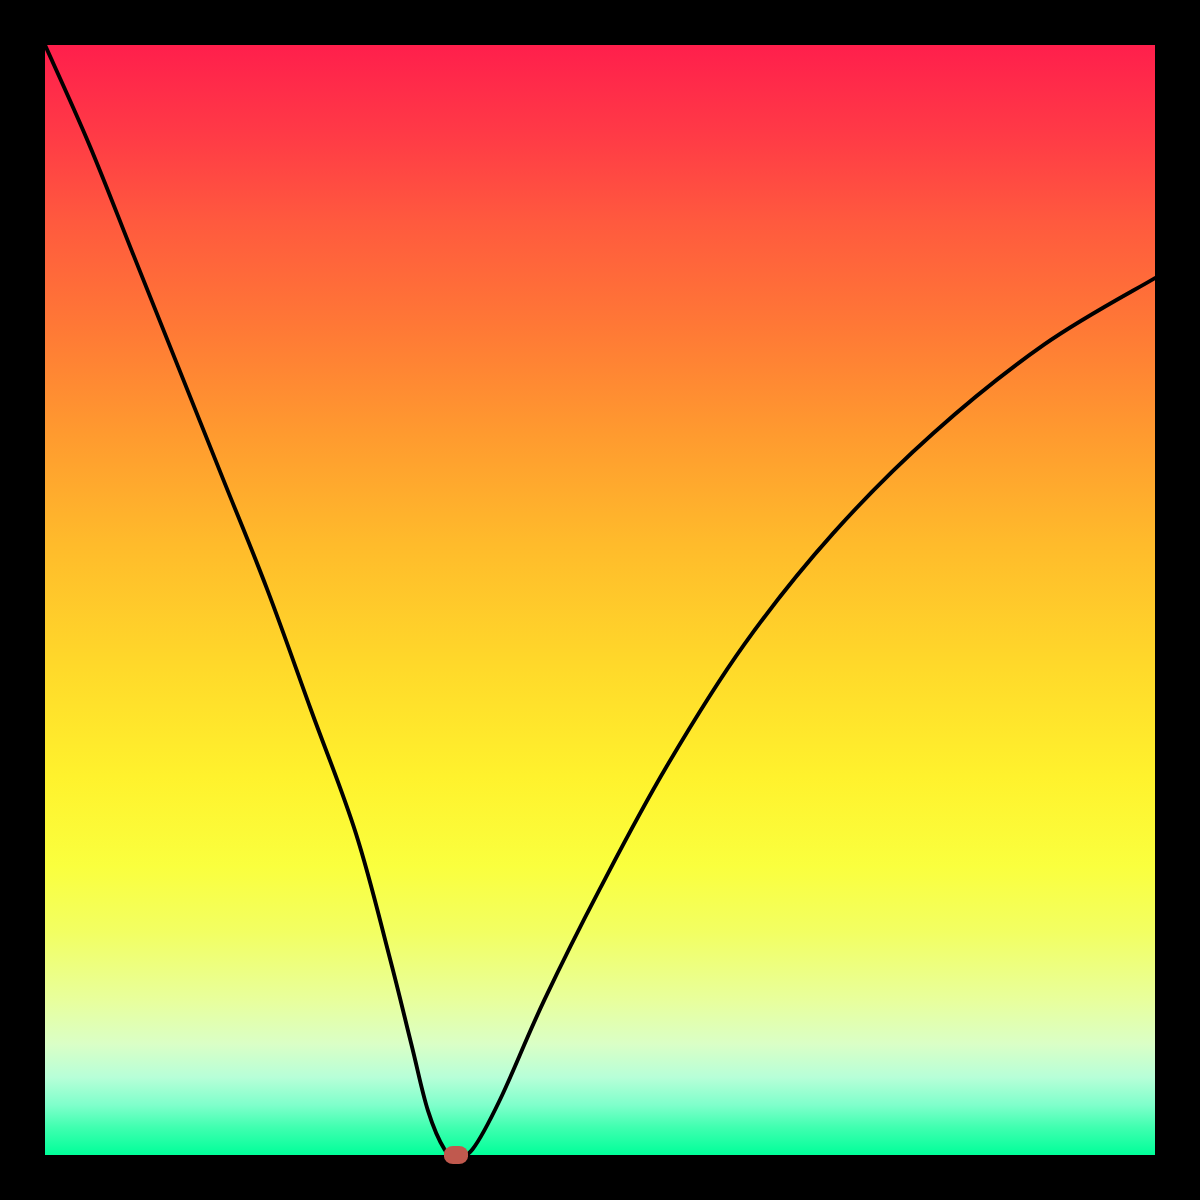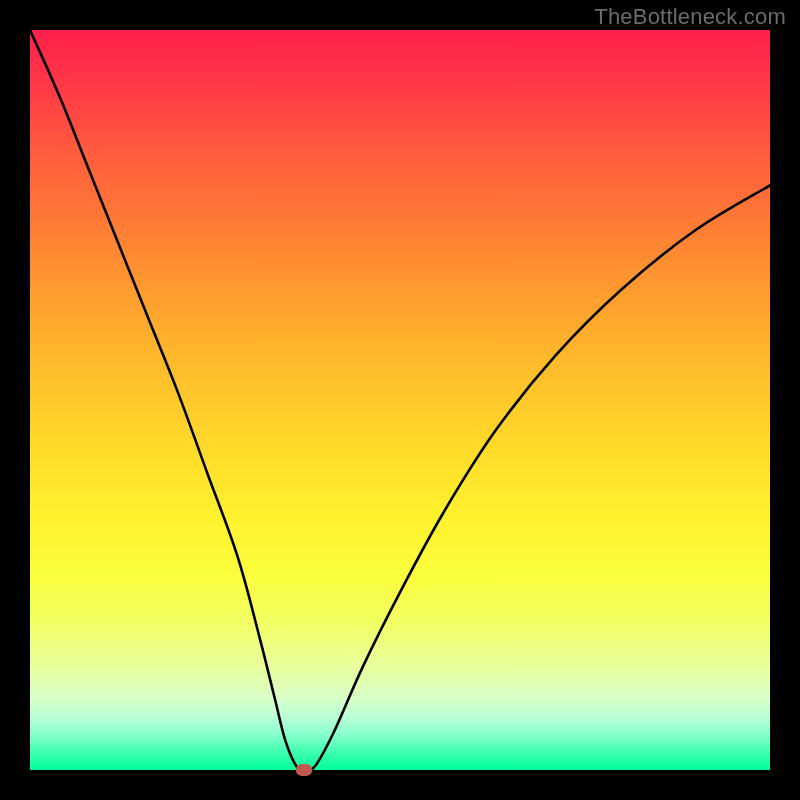--- a/index.html
+++ b/index.html
@@ -77,21 +77,20 @@
     background: #c0594e;
     z-index: 12;
     transform: translate(-50%, -50%);
   }
 </style>
 </head>
 <body>
 
 <div class="frame">
 
-  <div class="watermark">TheBottleneck.com</div>
 
   <div class="plot">
     <div class="gradient"></div>
 
     <svg class="curve" viewBox="0 0 740 740" preserveAspectRatio="none">
       <path id="curve-path" fill="none" stroke="#000" stroke-width="2.6" stroke-linecap="round" stroke-linejoin="round" d="M0,0 C5.328,11.988000000000003 18.944000000000003,41.292000000000044 29.6,66.60000000000002 C40.256,91.908 48.544000000000004,113.95999999999991 59.2,140.5999999999999 C69.856,167.2399999999999 78.14399999999999,187.96 88.8,214.60000000000002 C99.456,241.24000000000004 107.744,261.96000000000004 118.4,288.6 C129.056,315.24 137.344,334.628 148,362.59999999999997 C158.656,390.57199999999995 166.944,414.696 177.6,444 C188.256,473.304 197.876,496.096 207.20000000000002,525.4 C216.52400000000003,554.704 222.74,581.492 229.4,606.8 C236.06,632.108 239.538,647.352 244.20000000000002,666 C248.86200000000002,684.648 251.304,697.746 255.29999999999998,710.4 C259.296,723.054 263.07,730.972 266.4,736.3 C269.72999999999996,741.6279999999999 270.47,740 273.8,740 C277.13,740 279.57200000000006,742.9599999999999 284.90000000000003,736.3 C290.228,729.64 294.74199999999996,720.982 303.4,703 C312.058,685.018 321.012,661.708 333,636.4 C344.988,611.092 355.348,590.372 370,562.4 C384.652,534.428 397.08400000000006,510.304 414.40000000000003,481 C431.716,451.696 446.22,427.57199999999995 466.2,399.59999999999997 C486.17999999999995,371.628 502.756,350.90799999999996 525.4,325.59999999999997 C548.044,300.292 566.692,281.644 592,259 C617.308,236.35600000000002 639.36,218.44800000000006 666,199.80000000000007 C692.64,181.15200000000007 726.68,163.392 740,155.39999999999998"></path>
     </svg>
 
     <div id="min-marker" class="marker" style="left: 273.8px; top: 740px; background: rgb(192, 89, 78);"></div>
   </div>

